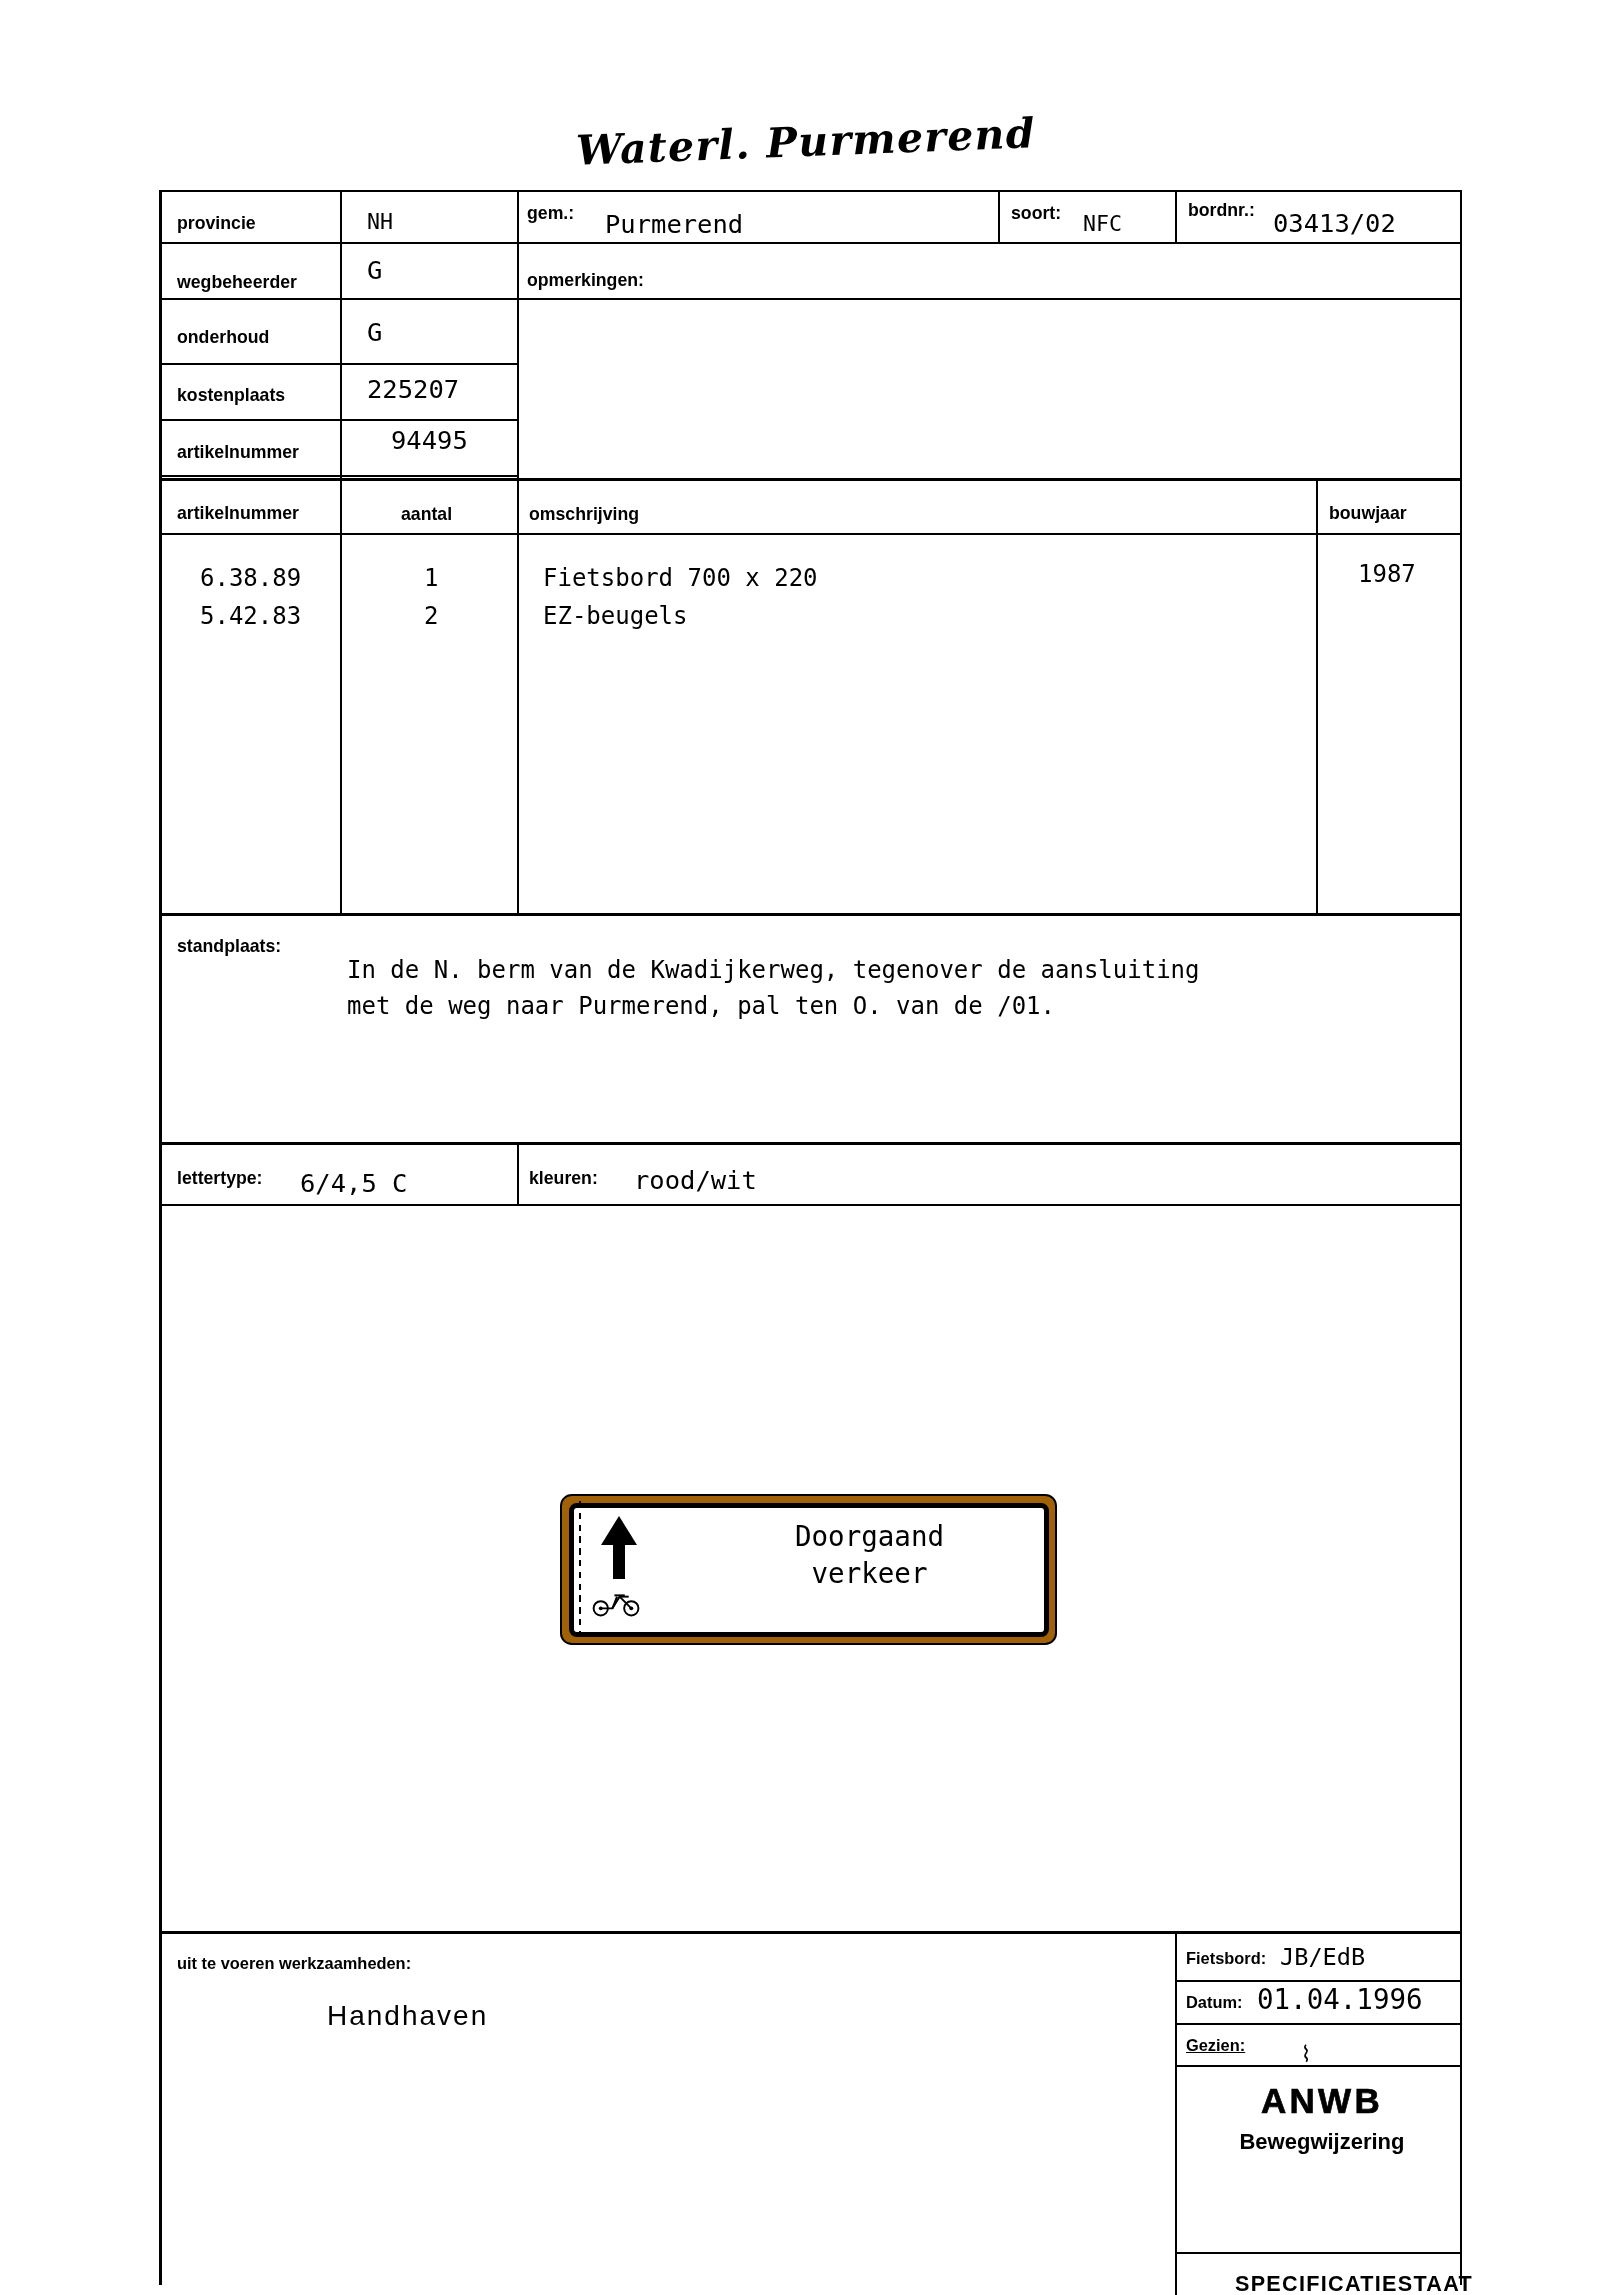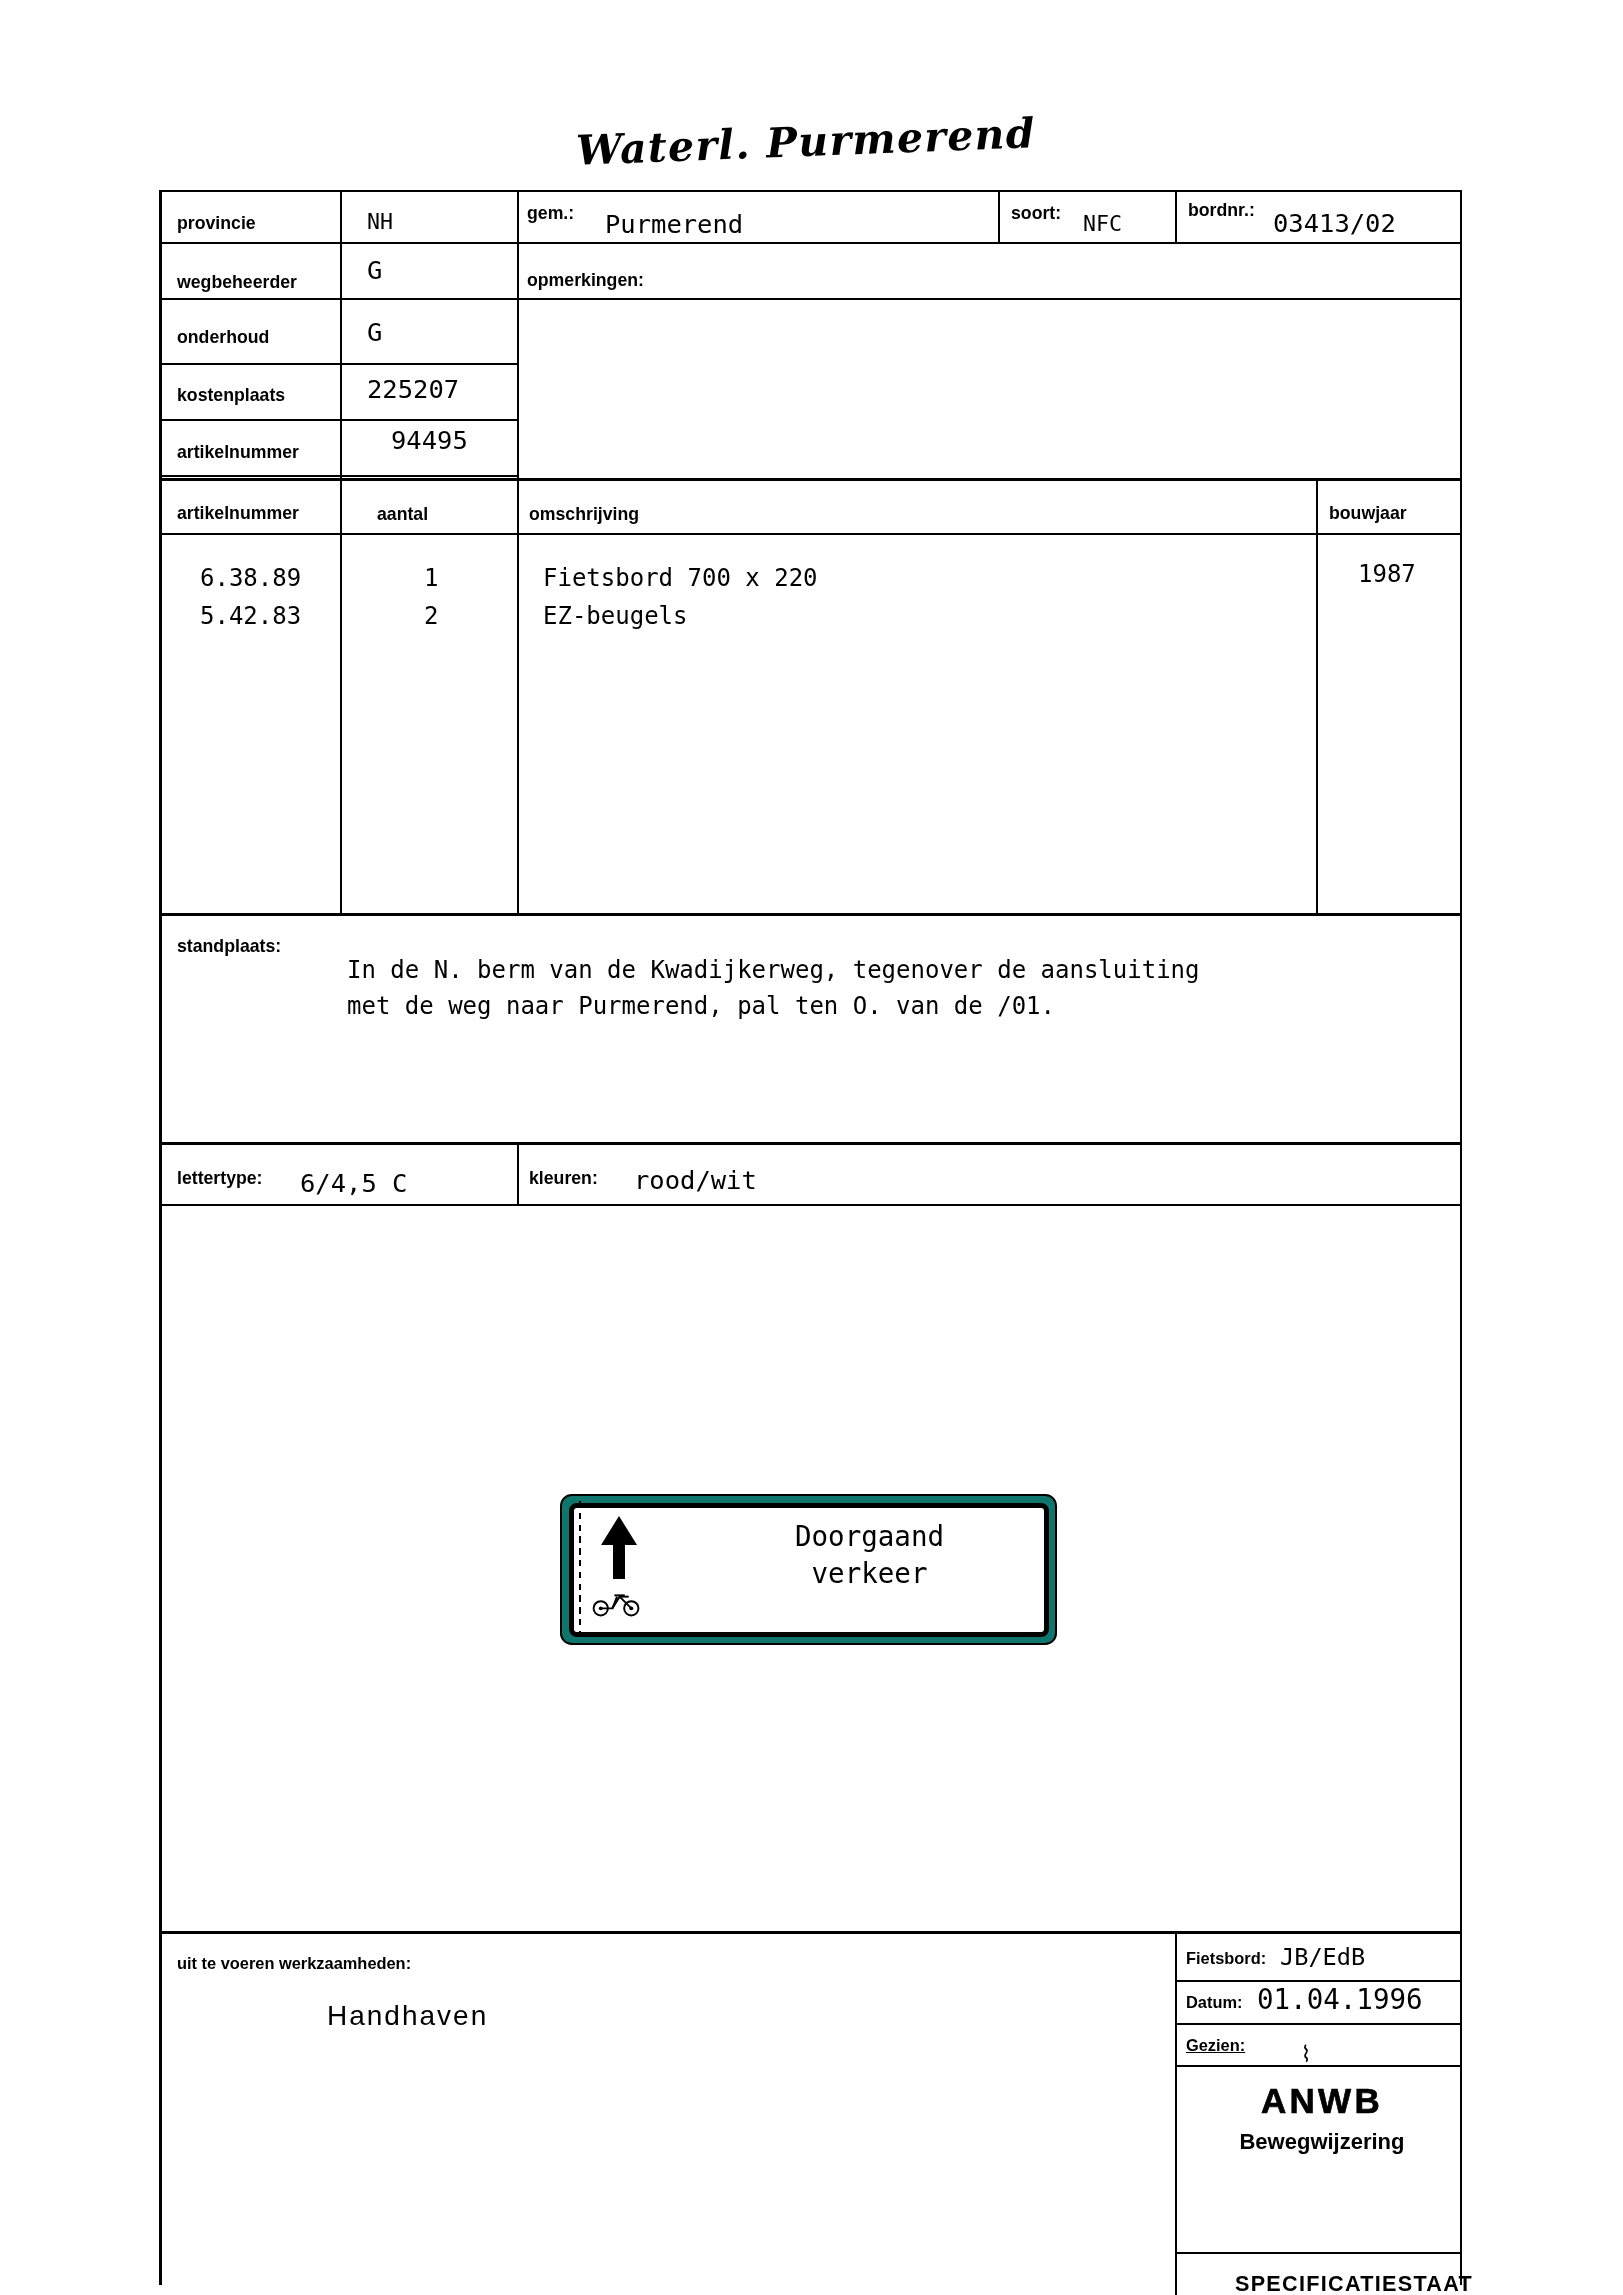--- a/index.html
+++ b/index.html
@@ -98,21 +98,21 @@
   
   .sign-outer {
     position: absolute;
     left: 560px;
     top: 1494px;
     width: 497px;
     height: 151px;
     border: 2.6px solid #000;
     border-radius: 11.8px;
     box-sizing: border-box;
-    background: #0f766e;
+    background: #a16207;
   }
   .sign-inner {
     position: absolute;
     left: 6.5px; top: 6.5px;
     right: 6.5px; bottom: 6.5px;
     border: 5.9px solid #000;
     border-radius: 7.9px;
     box-sizing: border-box;
     background: #fff;
   }
@@ -288,21 +288,21 @@
   <div class="cell-label" style="left:177px; top:385px;">kostenplaats</div>
   <div class="cell-value big" style="left:367px; top:374px;">225207</div>
 
   <div class="cell-label" style="left:177px; top:442px;">artikelnummer</div>
   <div class="cell-value big" style="left:367px; top:425px;margin-left:24px;">94495</div>
 
   <div class="cell-label" style="left:527px; top:270px;">opmerkingen:</div>
   <div class="cell-value" style="left:527px; top:308px;"></div>
 
   <div class="cell-label" style="left:177px; top:503px;">artikelnummer</div>
-  <div class="cell-label" style="left:377px; top:504px;">aantal</div>
+  <div class="cell-label" style="left:401px; top:504px;">aantal</div>
   <div class="cell-label" style="left:529px; top:504px;">omschrijving</div>
   <div class="cell-label" style="left:1329px; top:503px;">bouwjaar</div>
 
   <div class="art-num" style="left:200px; top:564px;">6.38.89</div>
   <div class="art-num" style="left:424px; top:564px;">1</div>
   <div class="art-num" style="left:543px; top:564px;">Fietsbord 700 x 220</div>
   <div class="art-num" style="left:1358px; top:560px;">1987</div>
 
   <div class="art-num" style="left:200px; top:602px;">5.42.83</div>
   <div class="art-num" style="left:424px; top:602px;">2</div>

